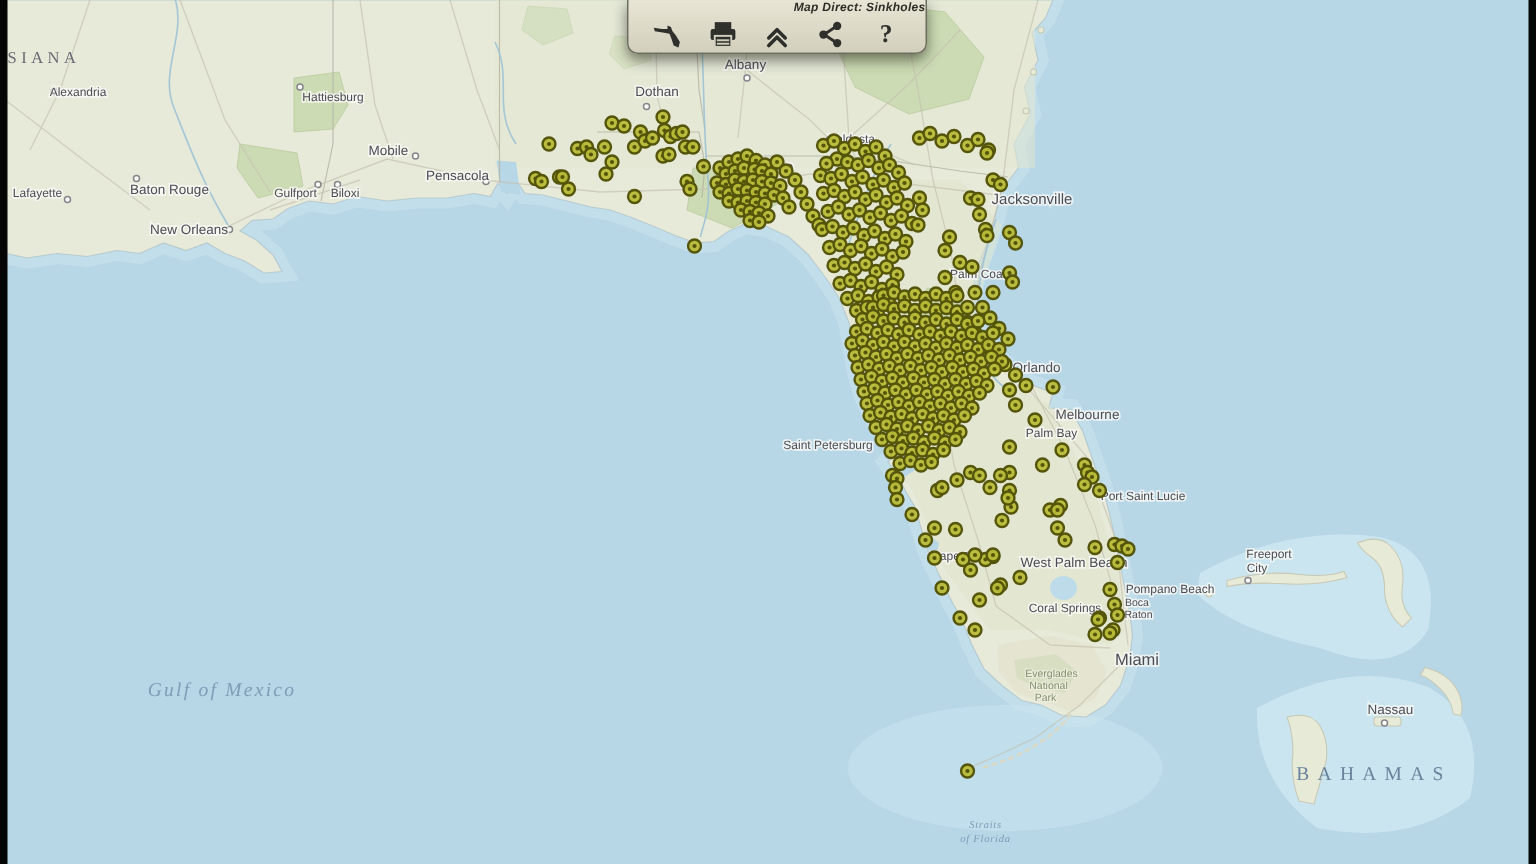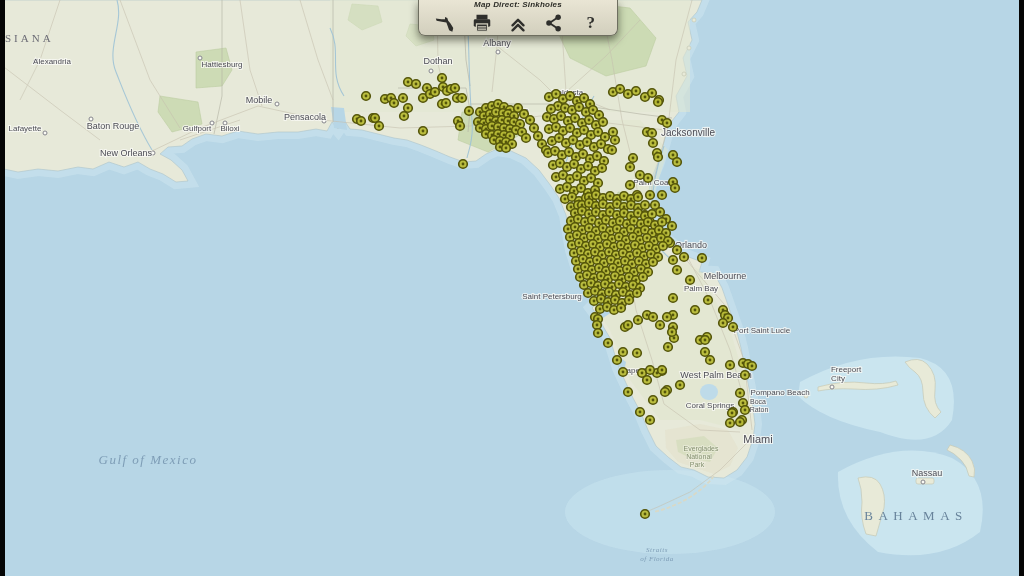--- a/index.html
+++ b/index.html
@@ -10,21 +10,21 @@
   .edge-bar{position:absolute;top:0;height:576px;background:#050505;z-index:40;}
   .edge-left{left:0;width:5px;}
   .edge-right{right:0;width:5px;}
   
   .toolbar{position:absolute;left:418px;top:0;width:198px;height:35px;z-index:30;
     background:linear-gradient(#e9e5d4,#d2cfbd);
     border:1px solid #6e6e60;border-top:none;border-radius:0 0 7px 7px;
     box-shadow:0 4px 9px rgba(25,25,15,.55);
     display:flex;flex-direction:column;}
   .toolbar-title{font-size:8px;font-weight:700;font-style:italic;color:#2d2d28;
-    text-align:center;line-height:10px;height:10px;letter-spacing:.2px;}
+    text-align:right;line-height:10px;height:10px;letter-spacing:.2px;}
   .toolbar-icons{flex:1;display:flex;align-items:center;justify-content:space-around;padding:0 8px;}
   .tbtn{background:none;border:none;padding:0;margin:0;width:26px;height:22px;
     display:flex;align-items:center;justify-content:center;cursor:pointer;color:#2f2f2c;}
   .tbtn svg{display:block;}
   .qmark{font-size:17px;font-weight:700;color:#2f2f2c;font-family:"Liberation Serif",serif;line-height:1;}
   
   text{font-family:"Liberation Sans",sans-serif;}
   .city-label{fill:#4c4c55;paint-order:stroke;stroke:rgba(250,250,245,.75);stroke-width:2.2px;}
   .park-label{fill:#84906f;paint-order:stroke;stroke:rgba(245,245,235,.55);stroke-width:1.6px;}
   .sea-label{font-family:"Liberation Serif",serif;font-style:italic;fill:#7e9db6;}

